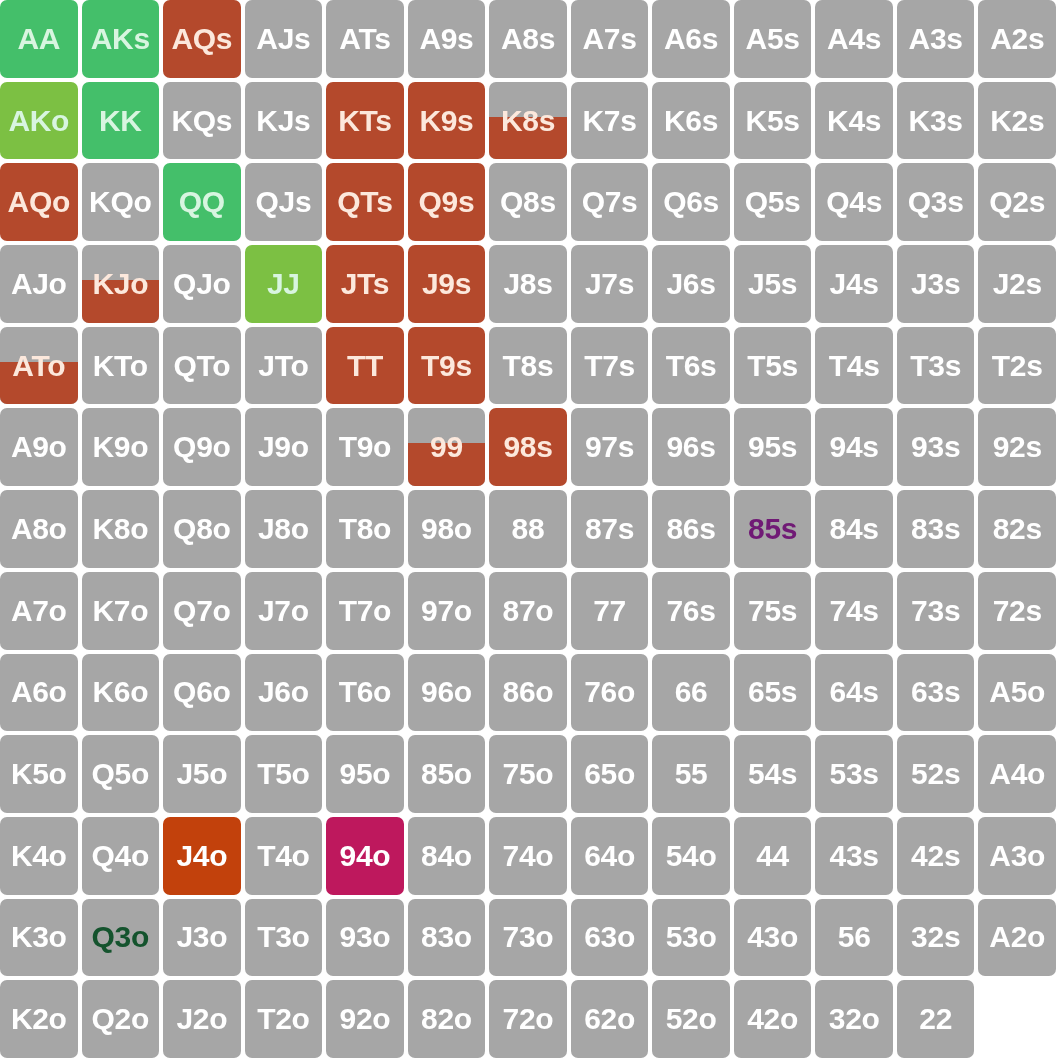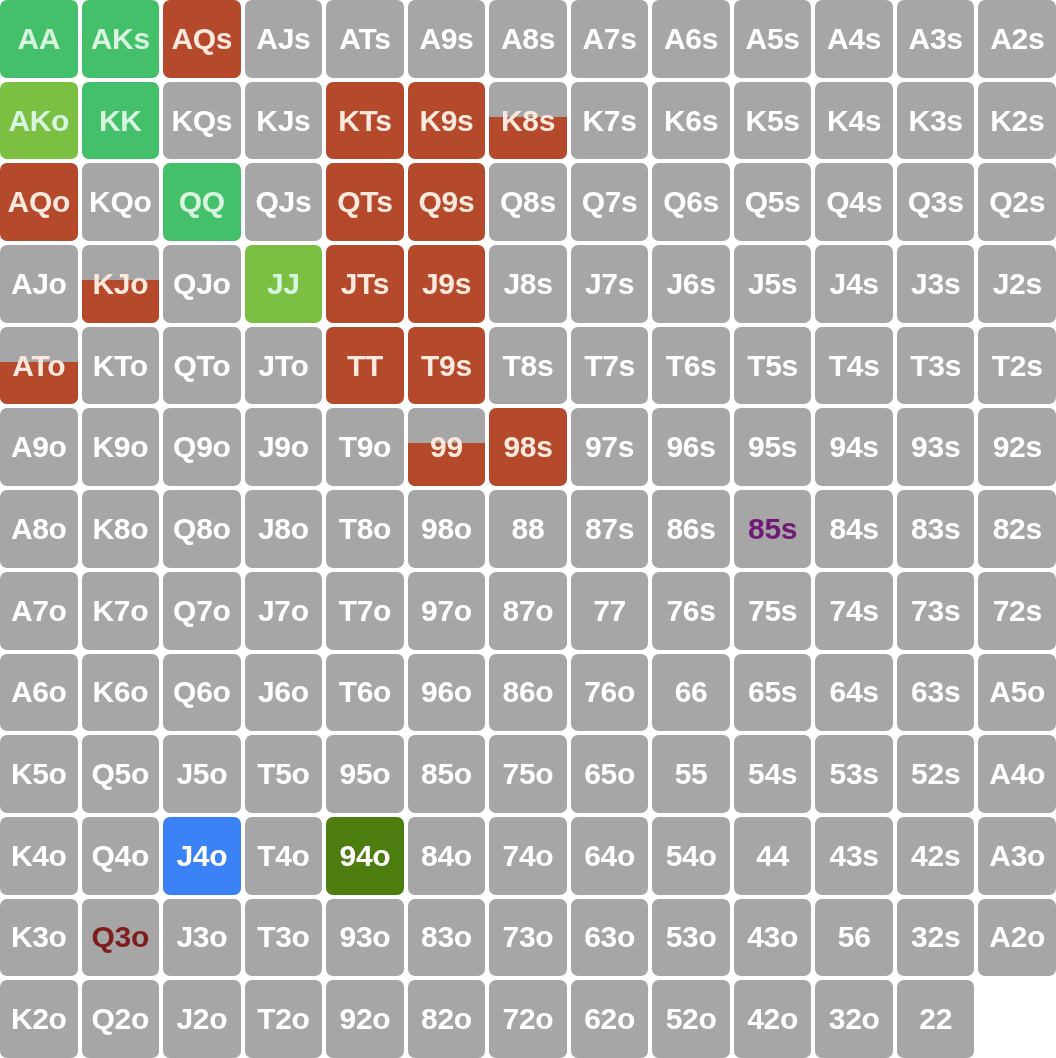--- a/index.html
+++ b/index.html
@@ -586,29 +586,29 @@
       <span class="label" style="color: rgb(255, 255, 255);">A4o</span>
     </div>
     <div class="cell" style="background: rgb(166, 166, 166);">
       <div class="fill"></div>
       <span class="label" style="color: rgb(255, 255, 255);">K4o</span>
     </div>
     <div class="cell" style="background: rgb(166, 166, 166);">
       <div class="fill"></div>
       <span class="label" style="color: rgb(255, 255, 255);">Q4o</span>
     </div>
-    <div class="cell" style="background: #3b82f6;">
+    <div class="cell" style="background: #c2410c;">
       <div class="fill"></div>
       <span class="label" style="color: rgb(255, 255, 255);">J4o</span>
     </div>
     <div class="cell" style="background: rgb(166, 166, 166);">
       <div class="fill"></div>
       <span class="label" style="color: rgb(255, 255, 255); text-align: right;">T4o</span>
     </div>
-    <div class="cell" style="background: #4d7c0f;">
+    <div class="cell" style="background: #be185d;">
       <div class="fill"></div>
       <span class="label" style="color: rgb(255, 255, 255);">94o</span>
     </div>
     <div class="cell" style="background: rgb(166, 166, 166);">
       <div class="fill"></div>
       <span class="label" style="color: rgb(255, 255, 255);">84o</span>
     </div>
     <div class="cell" style="background: rgb(166, 166, 166);">
       <div class="fill"></div>
       <span class="label" style="color: rgb(255, 255, 255);">74o</span>
@@ -636,21 +636,21 @@
     <div class="cell" style="background: rgb(166, 166, 166);">
       <div class="fill"></div>
       <span class="label" style="color: rgb(255, 255, 255);">A3o</span>
     </div>
     <div class="cell" style="background: rgb(166, 166, 166);">
       <div class="fill"></div>
       <span class="label" style="color: rgb(255, 255, 255);">K3o</span>
     </div>
     <div class="cell" style="background: rgb(166, 166, 166);">
       <div class="fill"></div>
-      <span class="label" style="color: #7f1d1d;">Q3o</span>
+      <span class="label" style="color: #14532d;">Q3o</span>
     </div>
     <div class="cell" style="background: rgb(166, 166, 166);">
       <div class="fill"></div>
       <span class="label" style="color: rgb(255, 255, 255);">J3o</span>
     </div>
     <div class="cell" style="background: rgb(166, 166, 166);">
       <div class="fill"></div>
       <span class="label" style="color: rgb(255, 255, 255);">T3o</span>
     </div>
     <div class="cell" style="background: rgb(166, 166, 166);">

